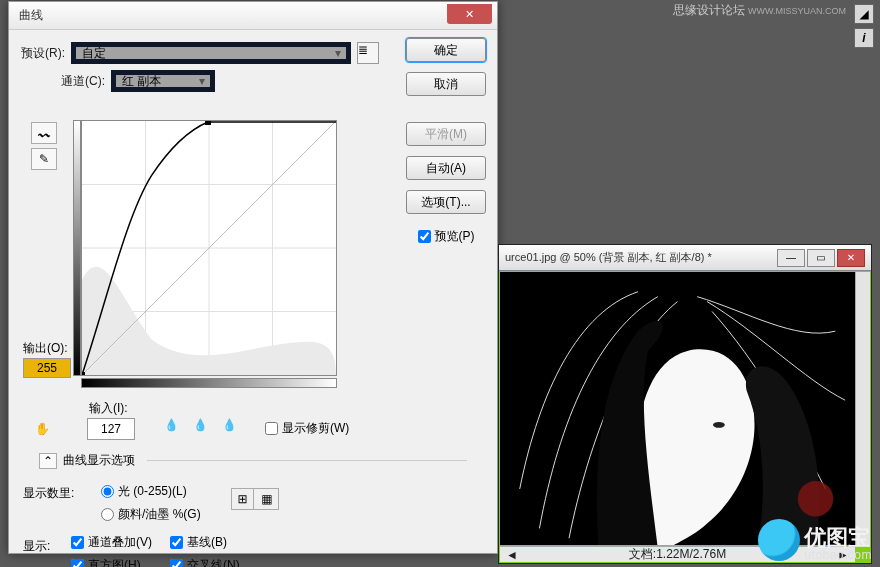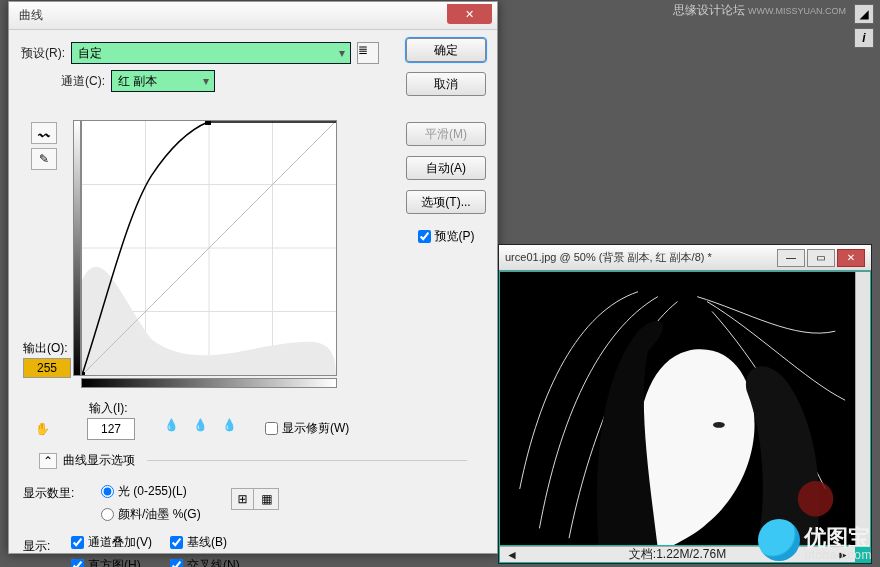--- a/index.html
+++ b/index.html
@@ -8,21 +8,21 @@
 
 .dialog { position: absolute; left: 8px; top: 1px; width: 490px; height: 553px; background: #f0f0f0; border: 1px solid #999; box-shadow: 0 0 10px rgba(0,0,0,0.5); }
 .titlebar { height: 28px; background: linear-gradient(#fdfdfd,#e9e9e9); border-bottom: 1px solid #ccc; display: flex; align-items: center; padding-left: 10px; position: relative; }
 .titlebar .title { color: #333; font-family: Liberation Mono, monospace; }
 .closebtn { position: absolute; right: 5px; top: 2px; width: 45px; height: 20px; background: #c75050; color: #fff; display: flex; align-items: center; justify-content: center; border-radius: 0 0 3px 3px; cursor: pointer; }
 .closebtn:before { content:"✕"; font-size:11px; }
 
 .dialog-body { padding: 12px; position: relative; height: calc(100% - 28px); }
 .row { display: flex; align-items: center; margin-bottom: 6px; }
 .label { margin-right: 6px; color: #222; }
-.select { background: #86efac; border: 1px solid #0f172a; height: 22px; padding: 2px 20px 2px 6px; position: relative; display: inline-flex; align-items: center; }
+.select { background: #a3a3a3; border: 5px solid #0f172a; height: 22px; padding: 2px 20px 2px 6px; position: relative; display: inline-flex; align-items: center; }
 .select:after { content:"▾"; position:absolute; right:5px; color:#555; }
 .preset-select { width: 280px; }
 .channel-select { width: 104px; }
 .smallbtn { width:22px; height:22px; border:1px solid #999; background:#f5f5f5; margin-left:6px; }
 
 
 .btncol { position:absolute; right:10px; top:8px; width:82px; display:flex; flex-direction:column; gap:10px; align-items:center; }
 .btn { width:80px; height:24px; border:1px solid #888; background:linear-gradient(#fafafa,#e2e2e2); border-radius:3px; display:flex; align-items:center; justify-content:center; cursor:pointer; }
 .btn.primary { outline:1px solid #3399ff; box-shadow:0 0 2px #3399ff; }
 .checkline { display:flex; align-items:center; gap:4px; margin-top:4px; }
@@ -56,21 +56,21 @@
 .gridicons span:last-child{border-right:none;}
 
 .showlabel{position:absolute;left:14px;top:508px;}
 .showchecks{position:absolute;left:62px;top:504px;display:grid;grid-template-columns:auto auto;column-gap:18px;row-gap:6px;}
 .showchecks label{display:flex;align-items:center;gap:4px;}
 
 
 .curve-svg{position:absolute;inset:0;}
 
 
-.imgwin{position:absolute;left:498px;top:244px;width:374px;height:320px;background:#14b8a6;border:1px solid #222;}
+.imgwin{position:absolute;left:498px;top:244px;width:374px;height:320px;background:#84cc16;border:1px solid #222;}
 .imgwin-titlebar{height:26px;background:linear-gradient(#fdfdfd,#dedede);display:flex;align-items:center;padding:0 6px;position:relative;border-bottom:1px solid #888;}
 .wt{white-space:nowrap;overflow:hidden;text-overflow:ellipsis;font-size:11px;color:#333;flex:1;}
 .winctls{display:flex;gap:2px;}
 .winctl{width:28px;height:18px;border:1px solid #888;background:#e8e8e8;display:flex;align-items:center;justify-content:center;font-size:10px;cursor:pointer;}
 .winctl.close{background:#c75050;color:#fff;border-color:#a03030;}
 .imgcanvas{position:absolute;left:1px;top:27px;right:16px;bottom:18px;background:#000;overflow:hidden;}
 .imgstatus{position:absolute;left:1px;bottom:1px;right:16px;height:16px;background:#e8e8e8;display:flex;align-items:center;font-size:11px;color:#222;border-top:1px solid #aaa;}
 .imgstatus .arrow{padding:0 6px;cursor:pointer;}
 .imgstatus .txt{flex:1;text-align:center;}
 .vscroll{position:absolute;right:1px;top:27px;bottom:18px;width:15px;background:#e4e4e4;border-left:1px solid #aaa;}

